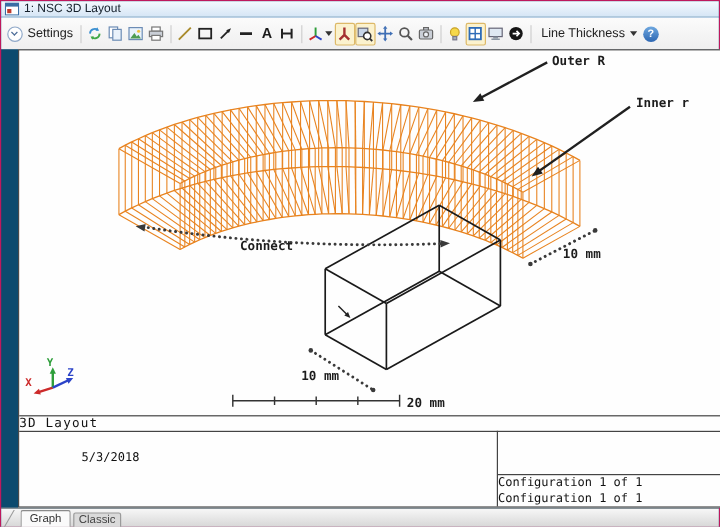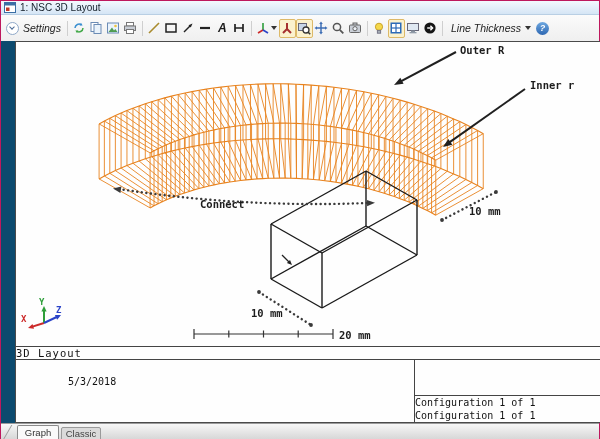--- a/index.html
+++ b/index.html
@@ -2,21 +2,21 @@
 <html><head>
 <meta charset="utf-8">
 <style>
   html,body{margin:0;padding:0;}
   body{width:600px;height:439px;overflow:hidden;background:#E8EDF2;font-family:"Liberation Sans",sans-serif;position:relative;}
   .window{position:absolute;inset:0;border:1px solid #be185d;background:#0c4a6e;box-sizing:border-box;}
   
   .titlebar{height:13px;background:linear-gradient(#F4F9FE,#D5E5F5);border-bottom:1px solid #B9CFE4;display:flex;align-items:center;padding:0 3px;gap:4px;}
   .titlebar .title{font-size:10px;color:#15202b;white-space:nowrap;line-height:12px;}
   
-  .toolbar{height:26px;display:flex;align-items:center;background:linear-gradient(#FBFBFB,#EFEFEF);padding:0 2px;font-style:italic;}
+  .toolbar{height:26px;display:flex;align-items:center;background:linear-gradient(#FBFBFB,#EFEFEF);padding:0 2px;}
   .tb{width:17px;height:19px;display:flex;align-items:center;justify-content:center;flex:none;box-sizing:border-box;}
   .tb.active{background:#FBF2CE;border:1px solid #DDB968;border-radius:2px;}
   .sep{width:1px;height:15px;background:#CFCFCF;margin:0 3px;flex:none;}
   .settings-btn{display:flex;align-items:center;gap:4px;padding:0 3px;flex:none;}
   .settings-btn .label{font-size:10.5px;color:#222;}
   .chev{width:11px;height:11px;border:1px solid #8FA8C8;border-radius:50%;position:relative;background:#fff;flex:none;}
   .chev::after{content:"";position:absolute;left:3px;top:2.5px;width:3px;height:3px;border-right:1.4px solid #4A6A96;border-bottom:1.4px solid #4A6A96;transform:rotate(45deg);}
   .dar{width:0;height:0;border-left:3px solid transparent;border-right:3px solid transparent;border-top:4px solid #333;flex:none;margin-left:1px;}
   .txtbtn{display:flex;align-items:center;gap:3px;padding:0 5px;font-size:10.5px;color:#222;flex:none;}
   .glyphA{font-size:12px;font-weight:bold;color:#1a1a1a;line-height:1;}

